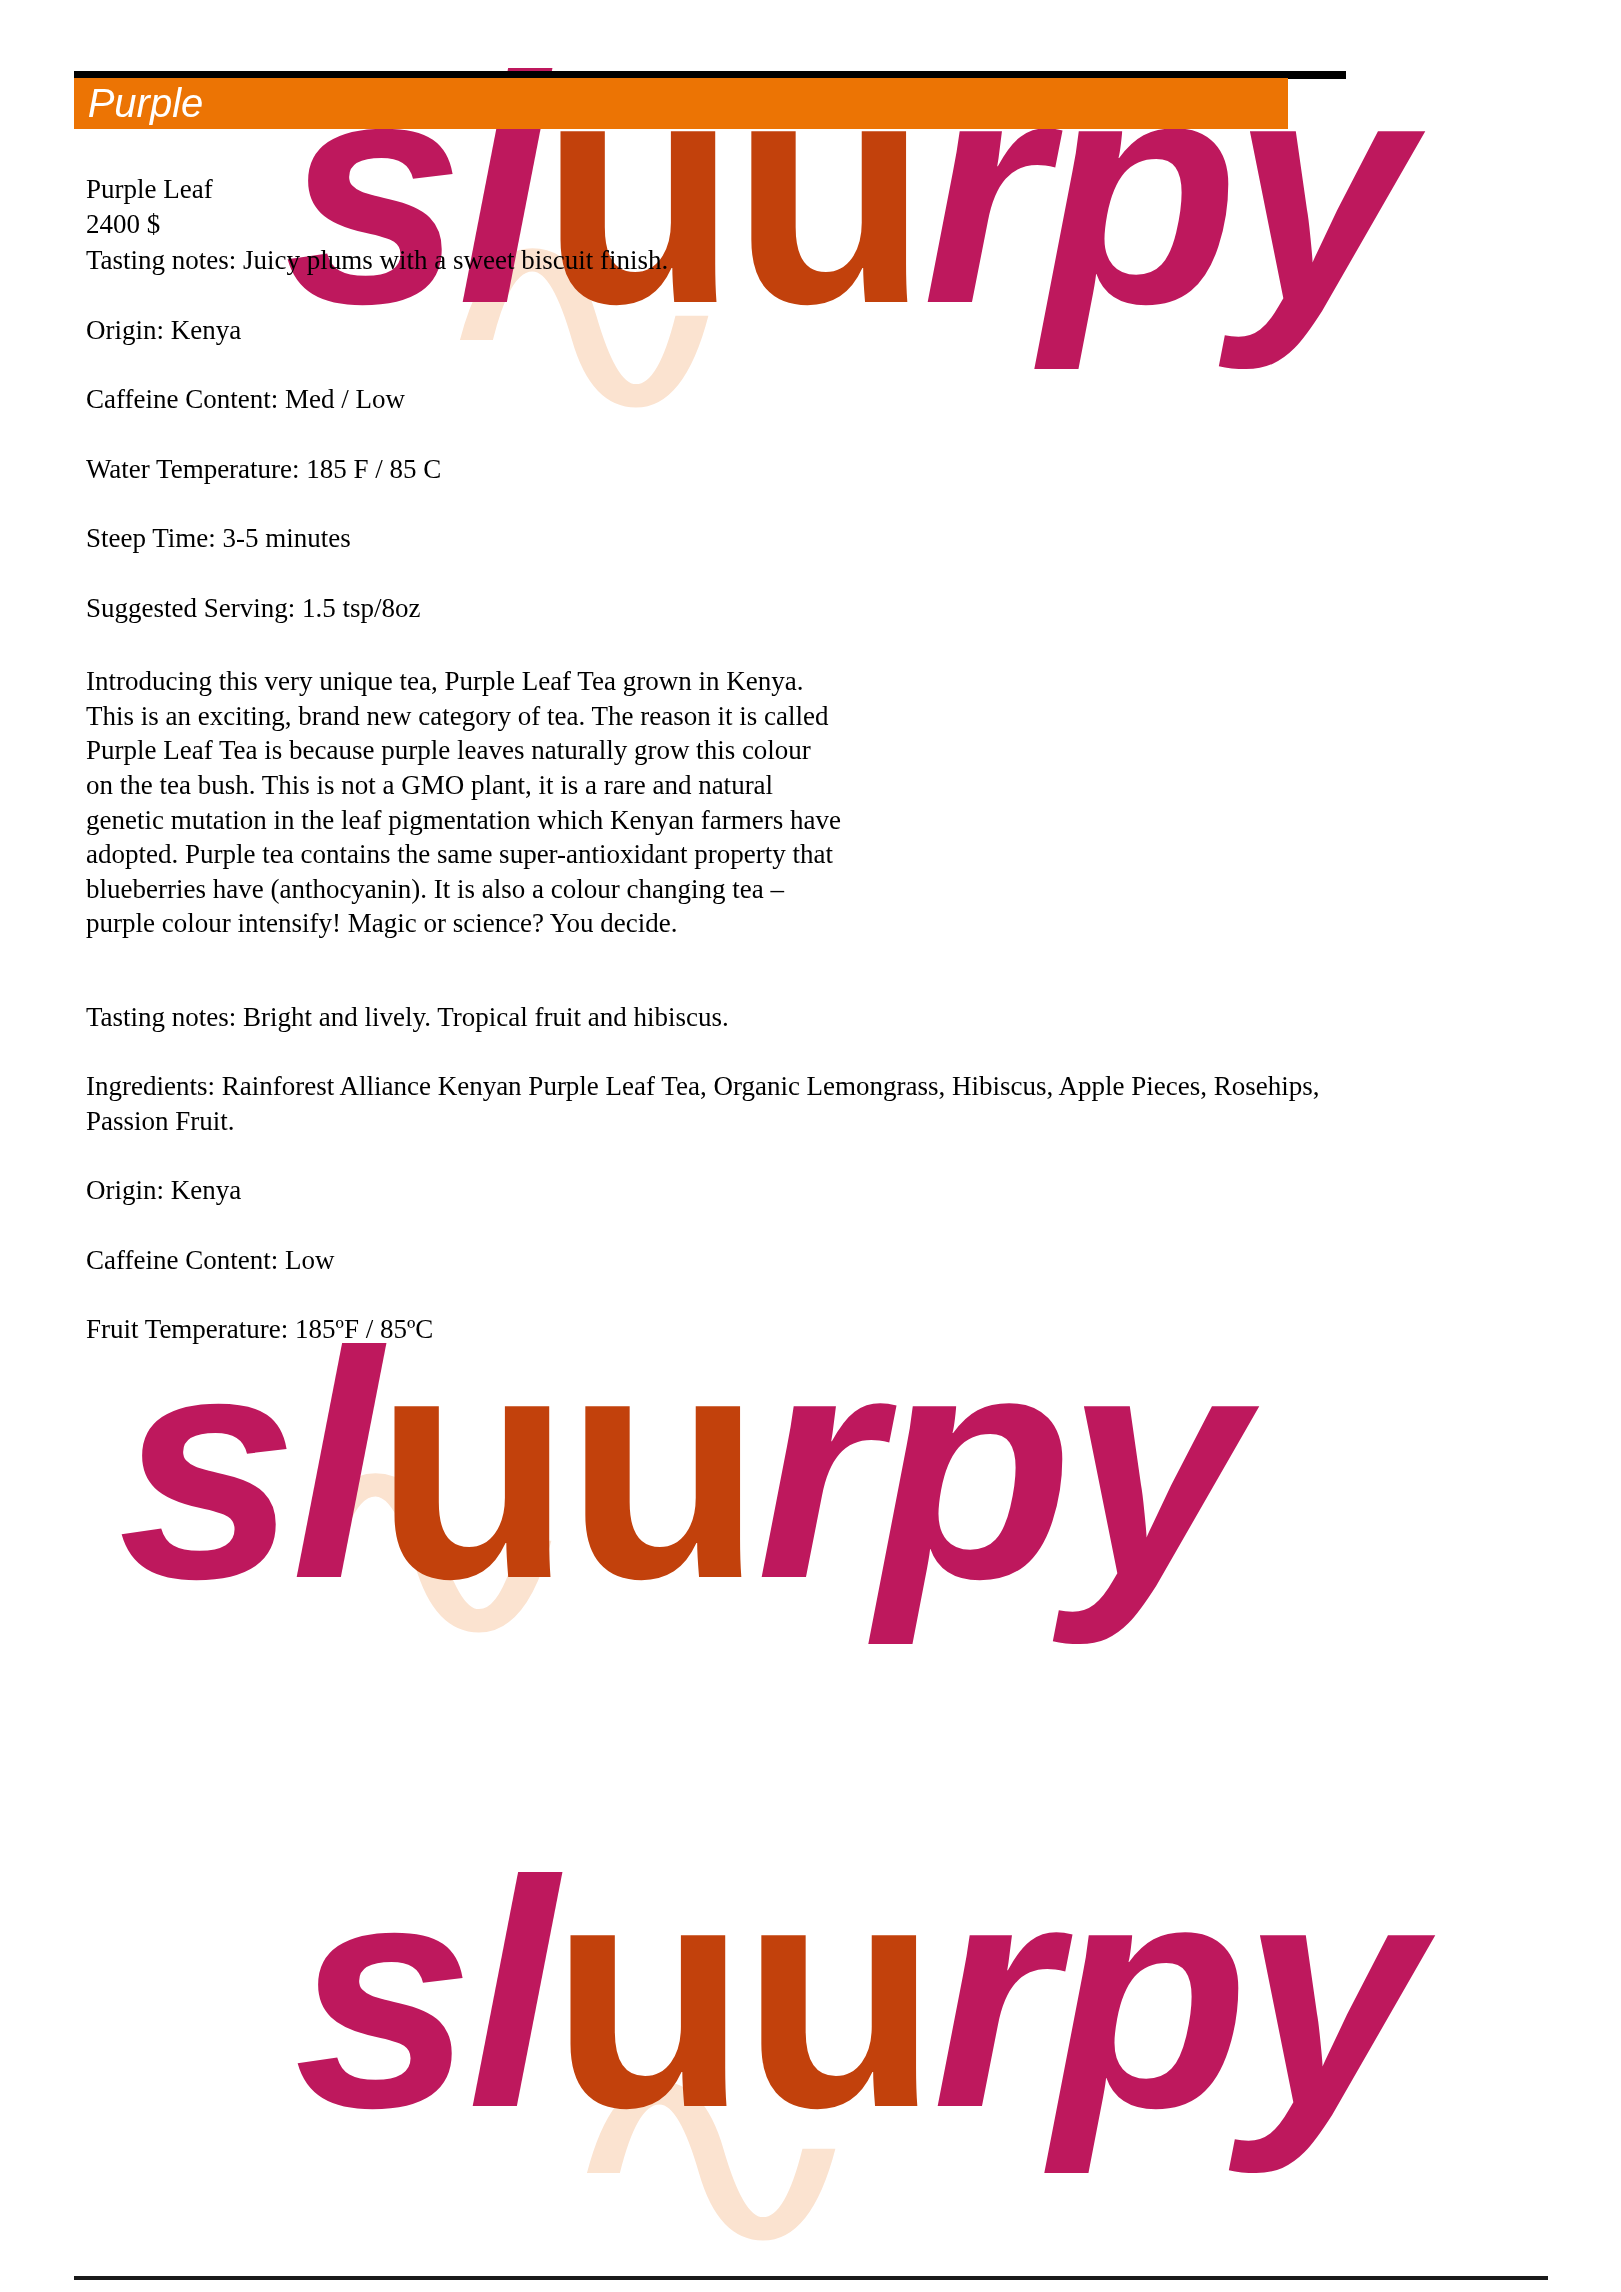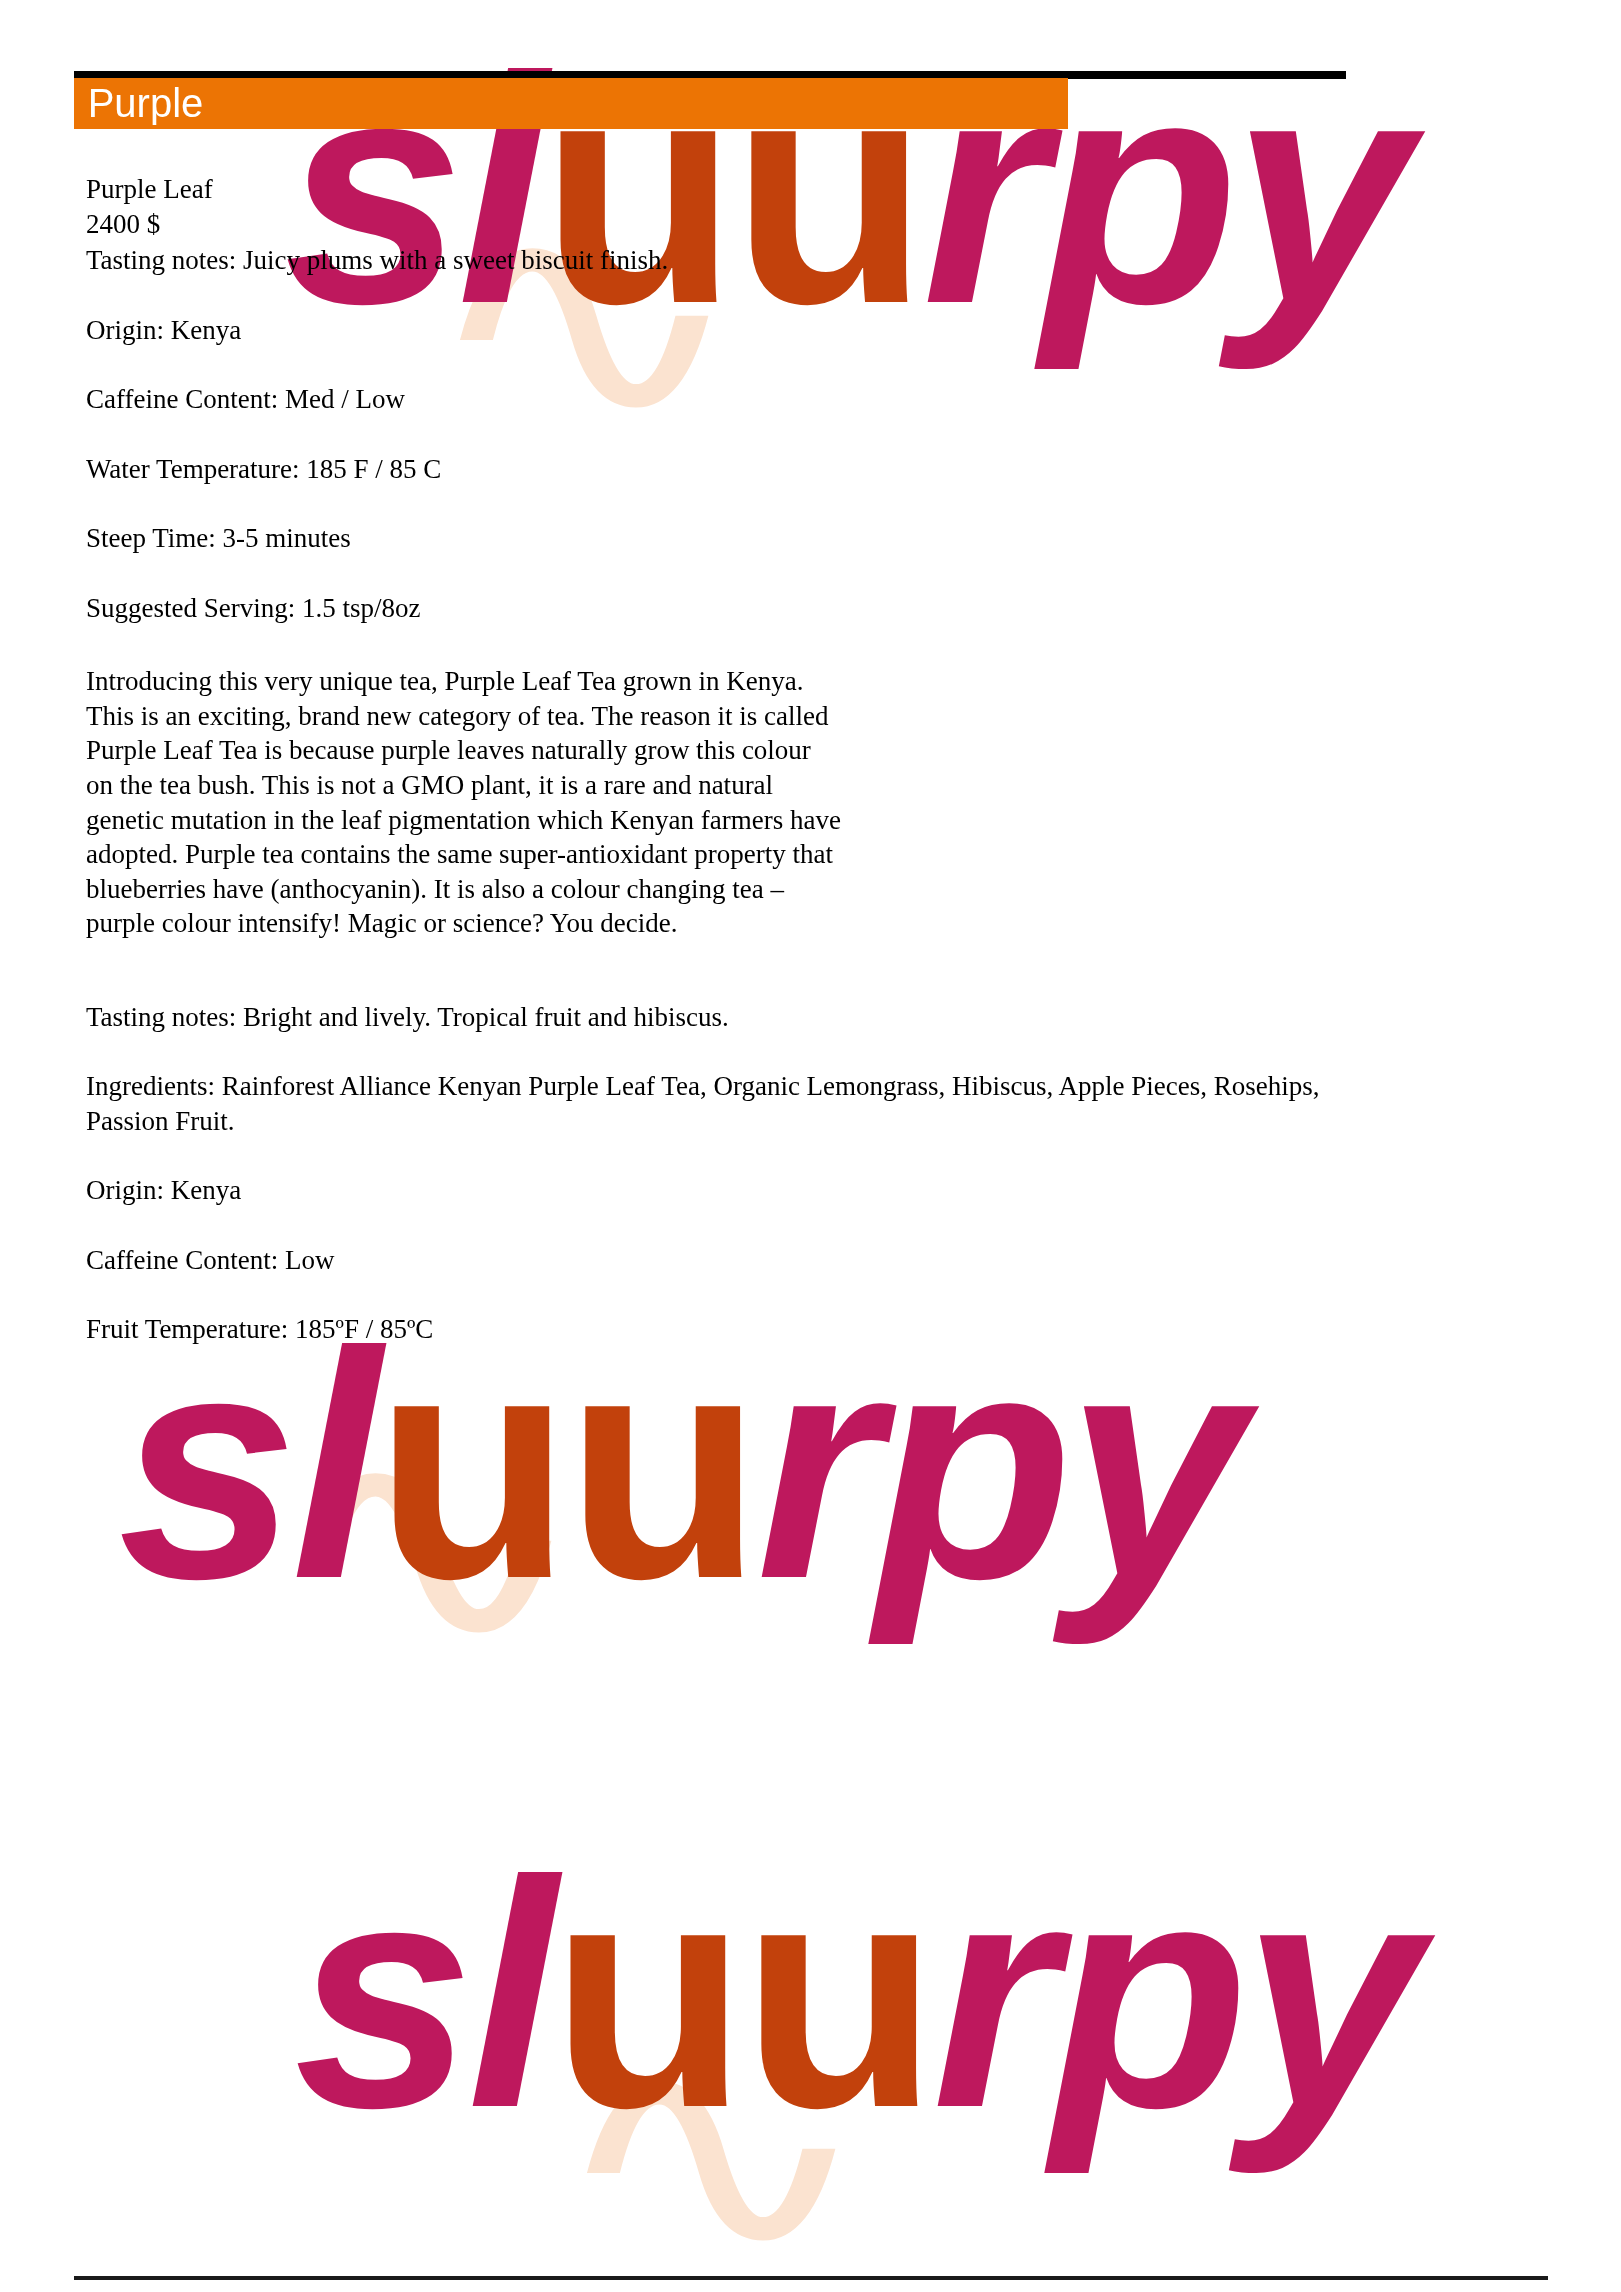--- a/index.html
+++ b/index.html
@@ -71,24 +71,25 @@
     height: 3.9px;
     background: #1a1a1a;
     z-index: 2;
   }
 
   
   .section-band {
     position: absolute;
     left: 74px;
     top: 78px;
-    width: 994px;
+    width: 1214px;
     height: 51px;
     background: #ec7404;
     z-index: 2;
+    font-style: italic;
   }
   .section-band .section-title {
     position: absolute;
     left: 13.7px;
     top: 50%;
     transform: translateY(-52%);
     font-family: "Liberation Sans", "DejaVu Sans", sans-serif;
     font-size: 40px;
     font-weight: 400;
     color: #ffffff;

